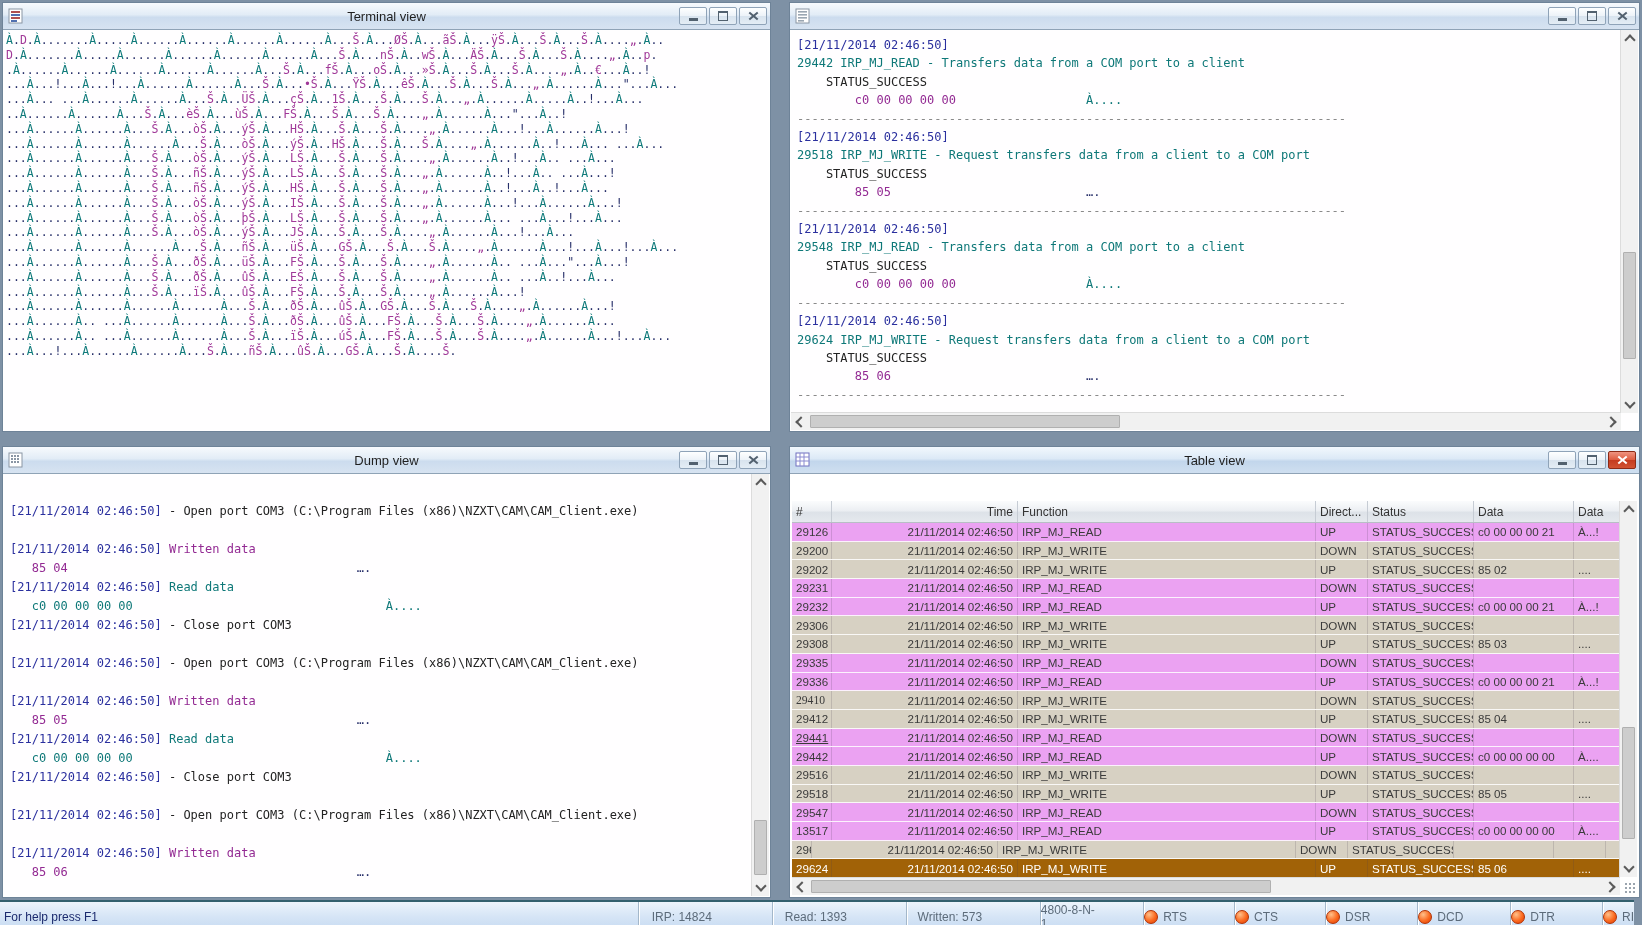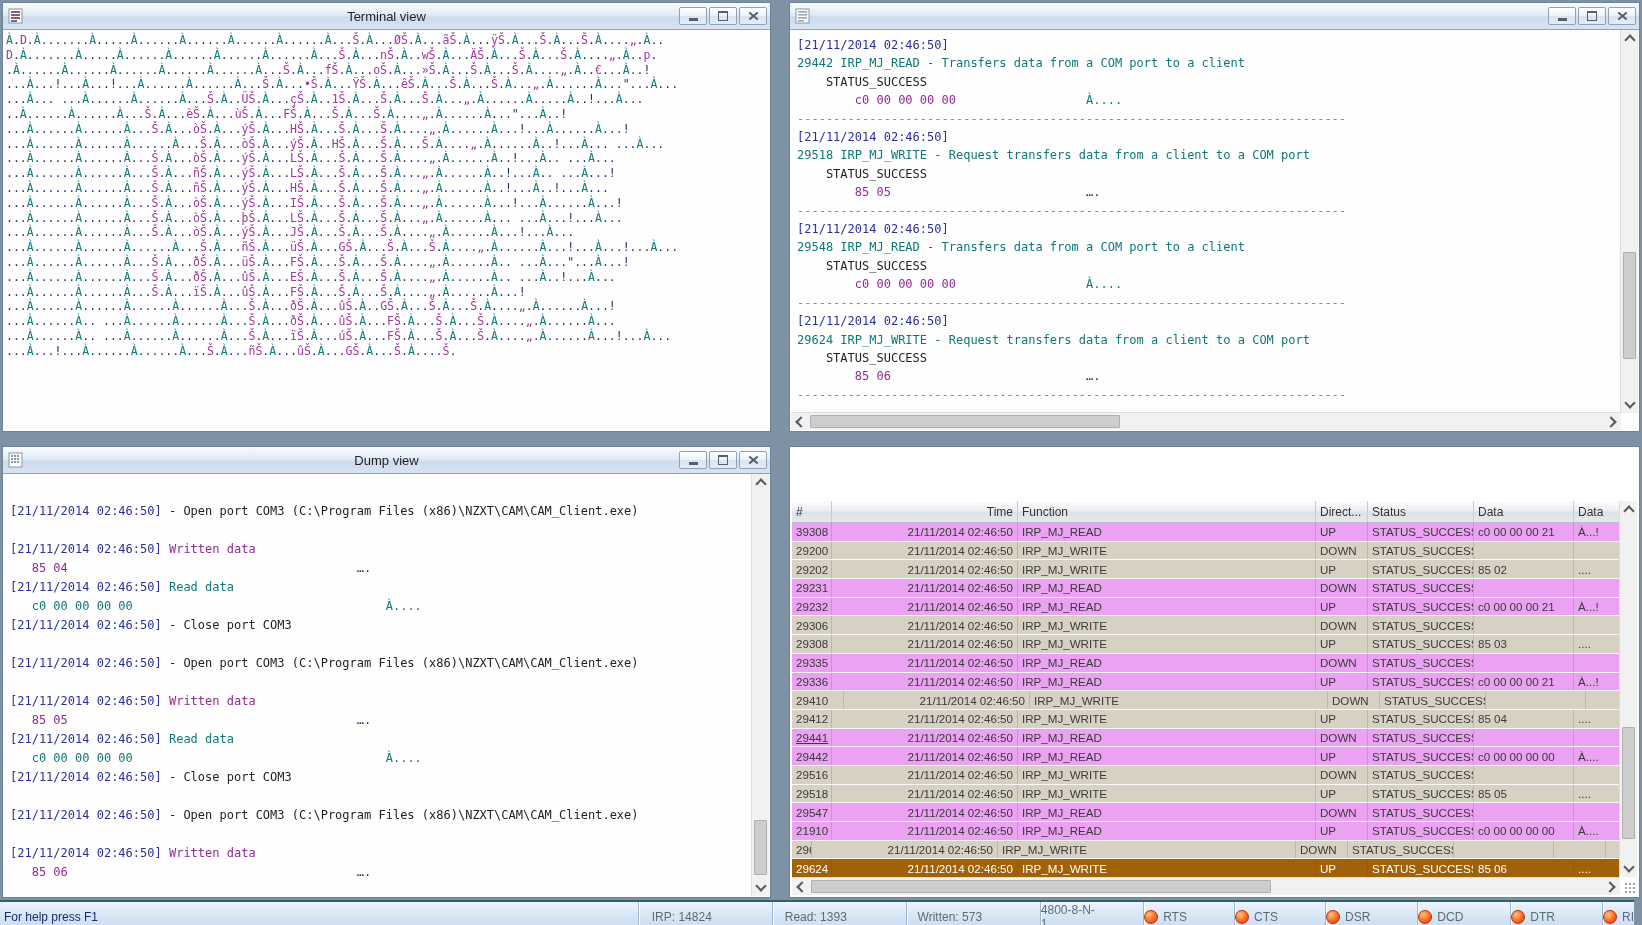--- a/index.html
+++ b/index.html
@@ -215,34 +215,52 @@
         </div>
       <div class="sb-thumb" style="left:2px;right:2px;top:82%;height:13%;"></div>
       <div class="sb-btn" style="bottom:0;left:0;">
           <span class="chev ch-dn"></span>
         </div>
     </div>
   </div>
 </div>
 
 <div class="window" style="left:789px;top:446px;width:851px;height:452px;">
+  <div class="titlebar active">
+    <svg class="win-icon" viewBox="0 0 16 16">
+      <rect x="1" y="1" width="13" height="13" fill="#fff" stroke="#7070c0"></rect>
+      <path d="M1 5 H14 M1 9 H14 M5 1 V14 M9 1 V14" stroke="#8a8ad0" stroke-width="1" fill="none"></path>
+    </svg>
+    <span class="title">Table view</span>
+    <span class="controls">
+      <span class="wbtn">
+          <span class="g-min"></span>
+        </span>
+      <span class="wbtn">
+          <span class="g-max"></span>
+        </span>
+      <span class="wbtn red">
+          <span class="g-x"></span>
+        </span>
+    </span>
+  </div>
   <div class="content" style="background:#fff;">
     <div class="tbl">
       <div class="tbl-header">
           <div class="th " style="width: 40px;">#</div>
           <div class="th ar" style="width: 186px;">Time</div>
           <div class="th " style="width: 298px;">Function</div>
           <div class="th " style="width: 52px;">Direct...</div>
           <div class="th " style="width: 106px;">Status</div>
           <div class="th " style="width: 100px;">Data</div>
           <div class="th " style="width: 52px;">Data</div>
         </div>
       <div>
           <div class="trow read">
-            <div class="td " style="width: 40px;">39308</div>
+            <div class="td " style="width: 40px;">29126</div>
             <div class="td ar" style="width: 186px;">21/11/2014 02:46:50</div>
             <div class="td " style="width: 298px;">IRP_MJ_READ</div>
             <div class="td " style="width: 52px;">UP</div>
             <div class="td " style="width: 106px;">STATUS_SUCCESS</div>
             <div class="td " style="width: 100px;">c0 00 00 00 21</div>
             <div class="td " style="width: 52px;">À...!</div>
           </div>
           <div class="trow write">
             <div class="td " style="width: 40px;">29200</div>
             <div class="td ar" style="width: 186px;">21/11/2014 02:46:50</div>
@@ -309,21 +327,21 @@
           <div class="trow read">
             <div class="td " style="width: 40px;">29336</div>
             <div class="td ar" style="width: 186px;">21/11/2014 02:46:50</div>
             <div class="td " style="width: 298px;">IRP_MJ_READ</div>
             <div class="td " style="width: 52px;">UP</div>
             <div class="td " style="width: 106px;">STATUS_SUCCESS</div>
             <div class="td " style="width: 100px;">c0 00 00 00 21</div>
             <div class="td " style="width: 52px;">À...!</div>
           </div>
           <div class="trow write">
-            <div class="td " style="width: 52px;">29410</div>
+            <div class="td " style="width: 40px; font-family: Liberation Serif, serif;">29410</div>
             <div class="td ar" style="width: 186px;">21/11/2014 02:46:50</div>
             <div class="td " style="width: 298px;">IRP_MJ_WRITE</div>
             <div class="td " style="width: 52px;">DOWN</div>
             <div class="td " style="width: 106px;">STATUS_SUCCESS</div>
             <div class="td " style="width: 100px;"></div>
             <div class="td " style="width: 52px;"></div>
           </div>
           <div class="trow write">
             <div class="td " style="width: 40px;">29412</div>
             <div class="td ar" style="width: 186px;">21/11/2014 02:46:50</div>
@@ -372,21 +390,21 @@
           <div class="trow read">
             <div class="td " style="width: 40px;">29547</div>
             <div class="td ar" style="width: 186px;">21/11/2014 02:46:50</div>
             <div class="td " style="width: 298px;">IRP_MJ_READ</div>
             <div class="td " style="width: 52px;">DOWN</div>
             <div class="td " style="width: 106px;">STATUS_SUCCESS</div>
             <div class="td " style="width: 100px;"></div>
             <div class="td " style="width: 52px;"></div>
           </div>
           <div class="trow read">
-            <div class="td " style="width: 40px;">21910</div>
+            <div class="td " style="width: 40px;">13517</div>
             <div class="td ar" style="width: 186px;">21/11/2014 02:46:50</div>
             <div class="td " style="width: 298px;">IRP_MJ_READ</div>
             <div class="td " style="width: 52px;">UP</div>
             <div class="td " style="width: 106px;">STATUS_SUCCESS</div>
             <div class="td " style="width: 100px;">c0 00 00 00 00</div>
             <div class="td " style="width: 52px;">À....</div>
           </div>
           <div class="trow write">
             <div class="td " style="width: 20px;">29623</div>
             <div class="td ar" style="width: 186px;">21/11/2014 02:46:50</div>

